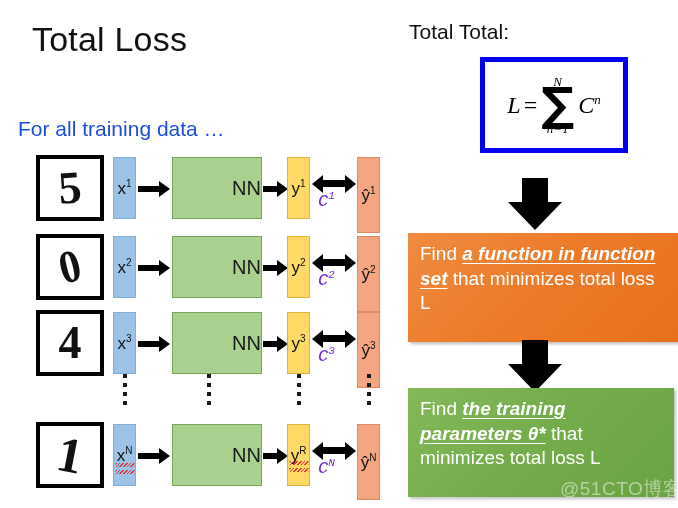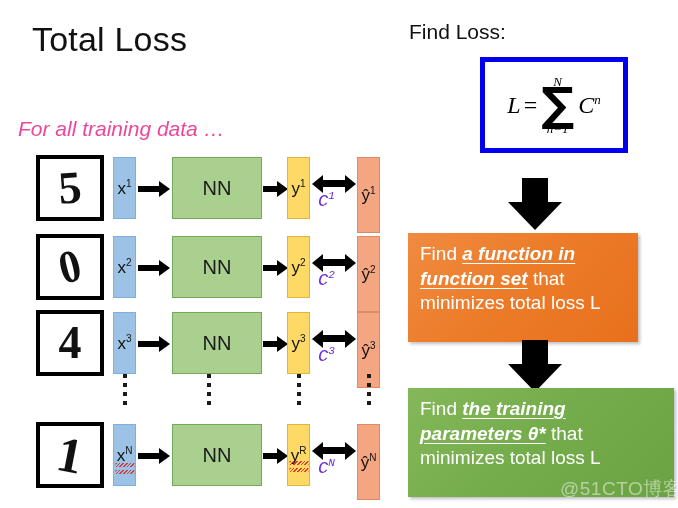--- a/index.html
+++ b/index.html
@@ -26,23 +26,22 @@
     letter-spacing: 0.2px;
     color: #111111;
     white-space: nowrap;
   }
   #subtitle {
     position: absolute;
     left: 18px;
     top: 117px;
     font-size: 21px;
     font-weight: 400;
-    color: #ec4899;
+    color: #1d4ed8;
     white-space: nowrap;
-    font-style: italic;
   }
 
   
   .pipe-row {
     position: absolute;
     left: 0;
     height: 68px;
   }
 
   .digit-box {
@@ -83,21 +82,21 @@
     position: absolute;
     left: 172px;
     top: 2px;
     width: 90px;
     height: 62px;
     background: #a9d08e;
     border: 1px solid #76a85a;
     box-sizing: border-box;
     display: flex;
     align-items: center;
-    justify-content: center;
+    justify-content: flex-end;
     font-size: 20px;
     color: #1a1a1a;
   }
   .ybox {
     position: absolute;
     left: 287px;
     top: 2px;
     width: 23px;
     height: 62px;
     background: #ffd966;
@@ -317,21 +316,21 @@
     box-sizing: border-box;
     padding: 9px 12px 8px 12px;
     color: #ffffff;
     font-size: 19px;
     line-height: 1.30;
     box-shadow: 2px 2px 3px rgba(0,0,0,0.25);
   }
   #orange-box {
     left: 408px;
     top: 233px;
-    width: 230px;
+    width: 270px;
     height: 109px;
     background: linear-gradient(135deg, #f08b40 0%, #ec7c2a 45%, #e8701c 100%);
   }
   #green-box {
     left: 408px;
     top: 388px;
     width: 266px;
     height: 109px;
     background: linear-gradient(135deg, #84b85a 0%, #76ad4c 45%, #6aa342 100%);
   }
@@ -509,21 +508,21 @@
     <div class="head-l"></div>
       <div class="shaft"></div>
       <div class="head-r"></div>
   </div>
   <div class="clabel"><span>C</span><sup>N</sup></div>
   <div class="yhatbox">
     <div class="boxlabel"><span>ŷ</span><sup>N</sup></div>
   </div>
 </div>
 
-<div id="right-heading">Find Loss:</div>
+<div id="right-heading">Total Total:</div>
 
 <div id="formula-box">
   <div class="formula-inner">
     <span class="f-L">L</span>
     <span class="f-eq">=</span>
     <span class="sigma-stack">
       <span class="sigma-top">N</span>
       <span class="sigma-glyph">∑</span>
       <span class="sigma-bot">n=1</span>
     </span>

